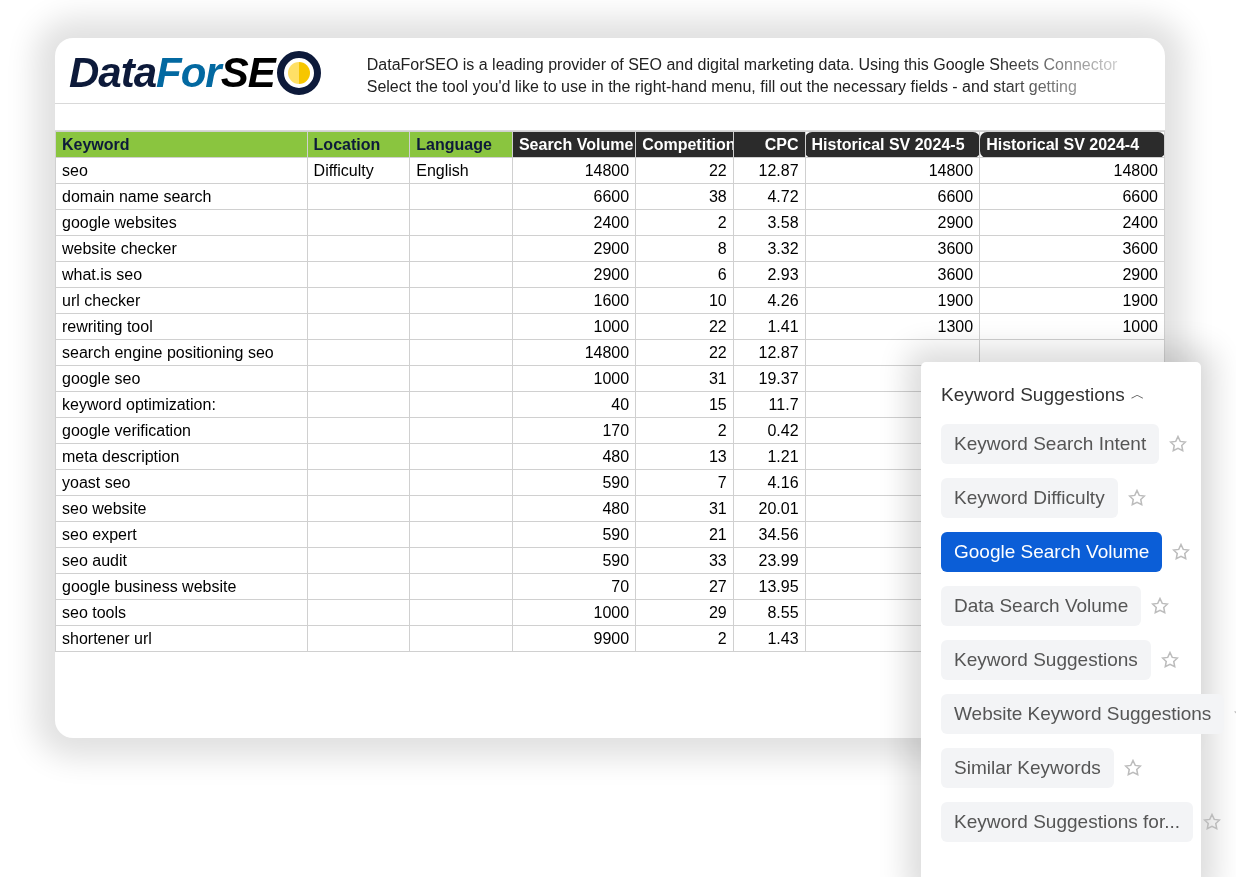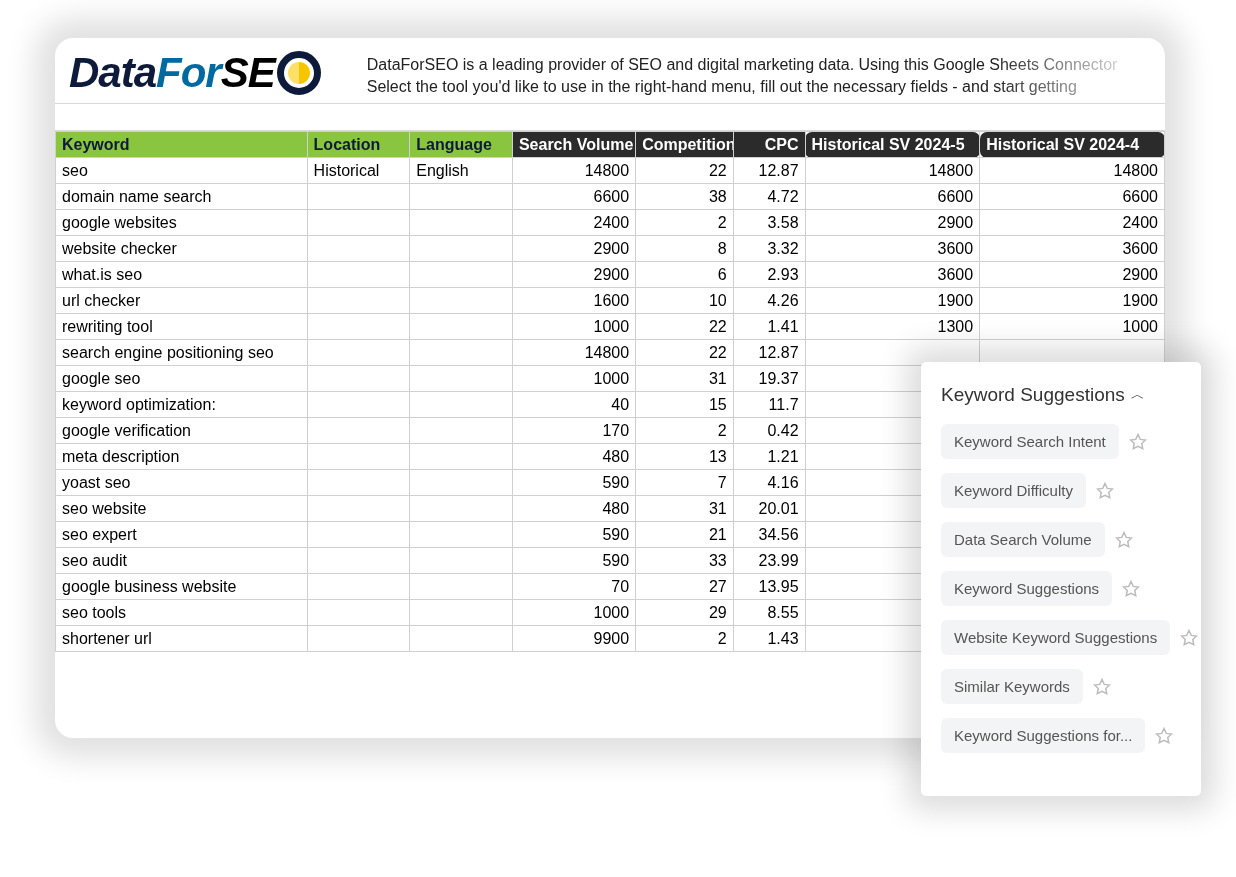--- a/index.html
+++ b/index.html
@@ -138,21 +138,21 @@
   }
   .chip-row {
     display: flex;
     align-items: center;
     gap: 10px;
     margin-bottom: 14px;
   }
   .chip {
     background: #f3f4f6;
     color: #555;
-    font-size: 15px;
+    font-size: 19px;
     padding: 9px 13px;
     border-radius: 6px;
     cursor: pointer;
     white-space: nowrap;
   }
   .chip.active {
     background: #0b5ed7;
     color: #fff;
   }
   .star {
@@ -202,21 +202,21 @@
         <th class="dark">Search Volume</th>
         <th class="dark">Competition</th>
         <th class="dark">CPC</th>
         <th class="dark h">Historical SV 2024-5</th>
         <th class="dark h">Historical SV 2024-4</th>
       </tr>
     </thead>
     <tbody id="tbody">
         <tr>
           <td class="txt">seo</td>
-          <td class="txt">Historical</td>
+          <td class="txt">Difficulty</td>
           <td class="txt">English</td>
           <td class="num">14800</td>
           <td class="num">22</td>
           <td class="num">12.87</td>
           <td class="num">14800</td>
           <td class="num">14800</td>
         </tr>
         <tr>
           <td class="txt">domain name search</td>
           <td class="txt"></td>
@@ -417,20 +417,28 @@
       </div>
       <div class="chip-row">
         <div class="chip">Keyword Difficulty</div>
         <span class="star">
           <svg viewBox="0 0 24 24" fill="none" stroke="currentColor" stroke-width="2">
             <polygon points="12 2 15 8.5 22 9.3 17 14 18.3 21 12 17.8 5.7 21 7 14 2 9.3 9 8.5 12 2"></polygon>
           </svg>
         </span>
       </div>
       <div class="chip-row">
+        <div class="chip active">Google Search Volume</div>
+        <span class="star">
+          <svg viewBox="0 0 24 24" fill="none" stroke="currentColor" stroke-width="2">
+            <polygon points="12 2 15 8.5 22 9.3 17 14 18.3 21 12 17.8 5.7 21 7 14 2 9.3 9 8.5 12 2"></polygon>
+          </svg>
+        </span>
+      </div>
+      <div class="chip-row">
         <div class="chip">Data Search Volume</div>
         <span class="star">
           <svg viewBox="0 0 24 24" fill="none" stroke="currentColor" stroke-width="2">
             <polygon points="12 2 15 8.5 22 9.3 17 14 18.3 21 12 17.8 5.7 21 7 14 2 9.3 9 8.5 12 2"></polygon>
           </svg>
         </span>
       </div>
       <div class="chip-row">
         <div class="chip">Keyword Suggestions</div>
         <span class="star">

